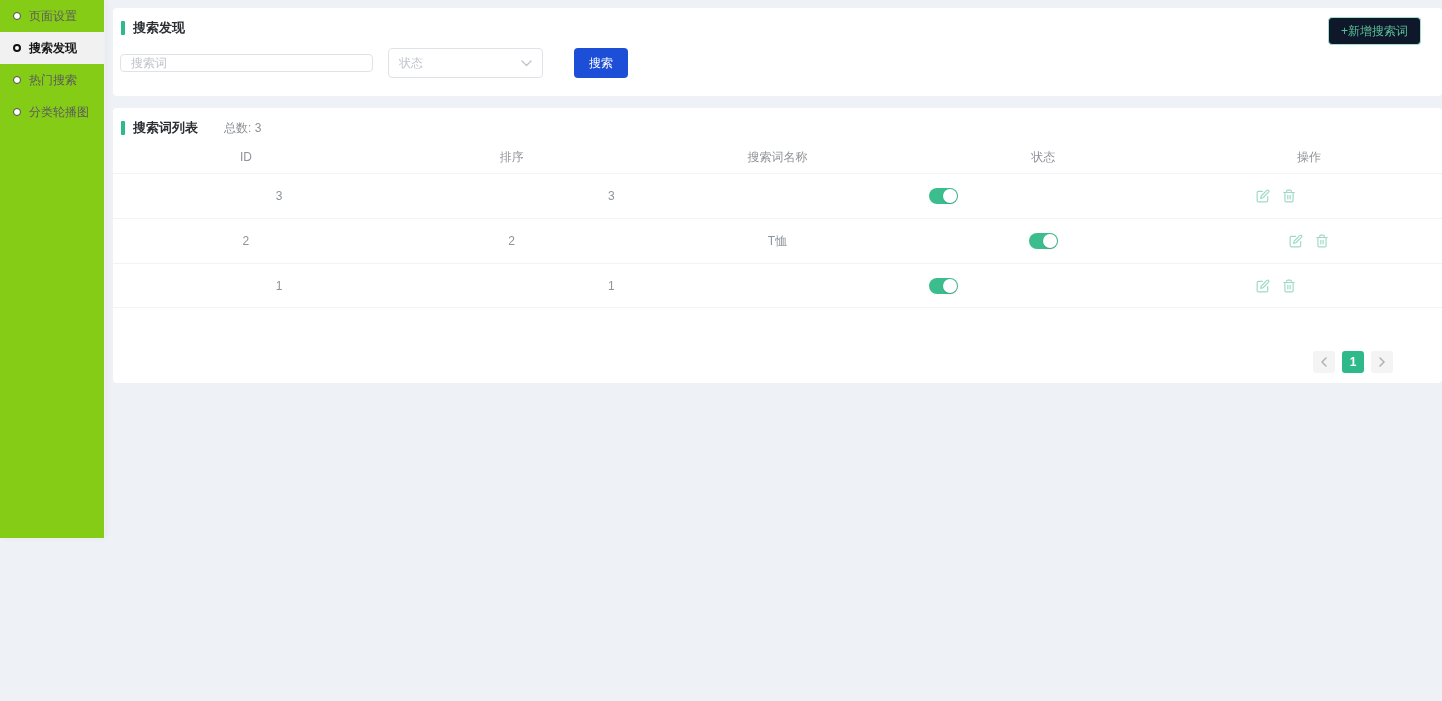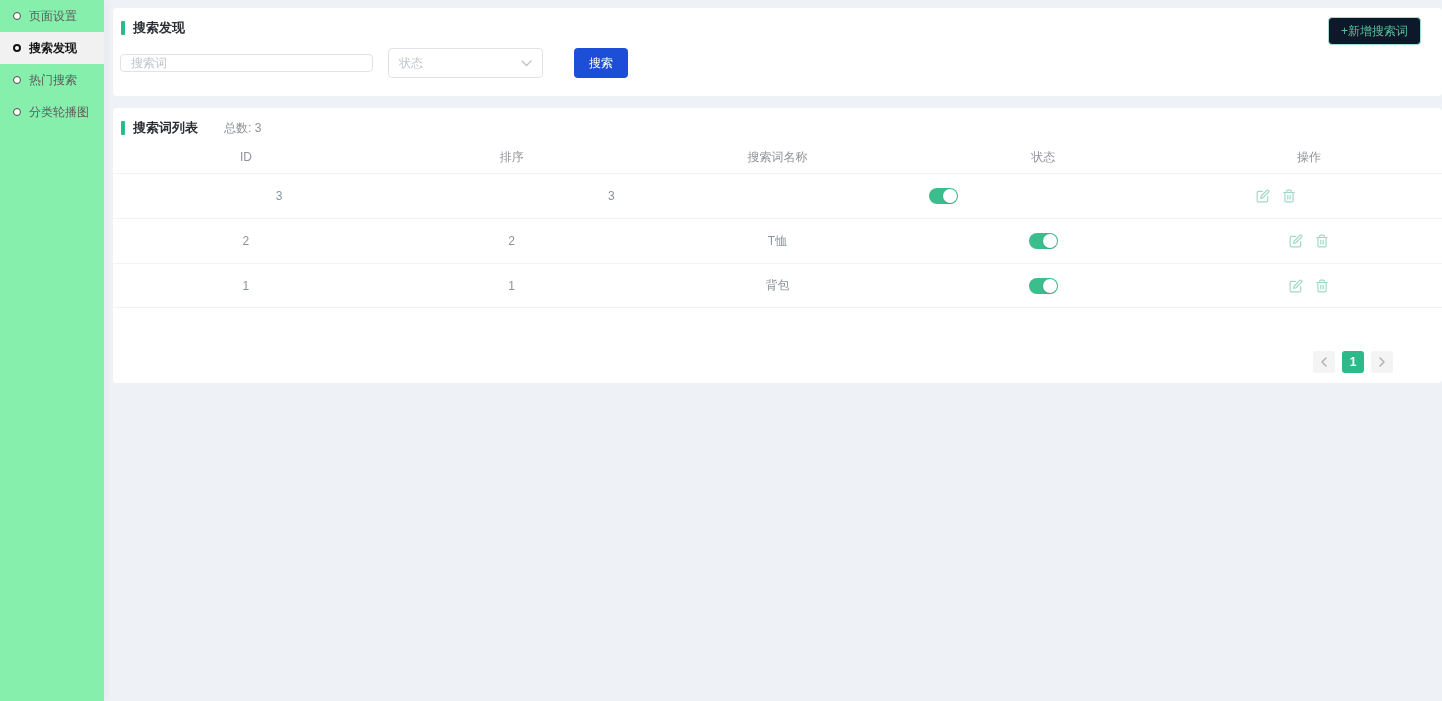--- a/index.html
+++ b/index.html
@@ -7,22 +7,22 @@
   body {
     position:relative;
     background:#eef1f5;
     font-family:"Liberation Sans", sans-serif;
     overflow:hidden;
     color:#303133;
   }
 
   
   .sidebar {
-    position:absolute; left:0; top:0; width:105px; height:701px;
-    background:#86efac;
+    position:absolute; left:0; top:0; width:105px; height:538px;
+    background:#84cc16;
     border-right:1px solid #eceef1;
     box-shadow:2px 0 6px rgba(0,21,41,0.04);
     z-index:2;
   }
   .side-item {
     height:32px; display:flex; align-items:center; gap:8px;
     padding-left:13px; font-size:12px; color:#5c5c5c; cursor:pointer;
     white-space:nowrap;
   }
   .side-item .dot {
@@ -228,21 +228,20 @@
               <line x1="10" y1="11" x2="10" y2="17"></line>
               <line x1="14" y1="11" x2="14" y2="17"></line>
             </svg>
         </span>
       </div>
     </div>
 
     <div class="tr">
       <div class="td">1</div>
       <div class="td">1</div>
-      <div class="td">背包</div>
       <div class="td">
         <span class="toggle">
             <span class="knob"></span>
           </span>
       </div>
       <div class="td">
         <span class="action-icon">
           <svg width="14" height="14" viewBox="0 0 24 24" fill="none" stroke="currentColor" stroke-width="2" stroke-linecap="round" stroke-linejoin="round">
               <path d="M11 4H4a2 2 0 0 0-2 2v14a2 2 0 0 0 2 2h14a2 2 0 0 0 2-2v-7"></path>
               <path d="M18.5 2.5a2.121 2.121 0 0 1 3 3L12 15l-4 1 1-4 9.5-9.5z"></path>

